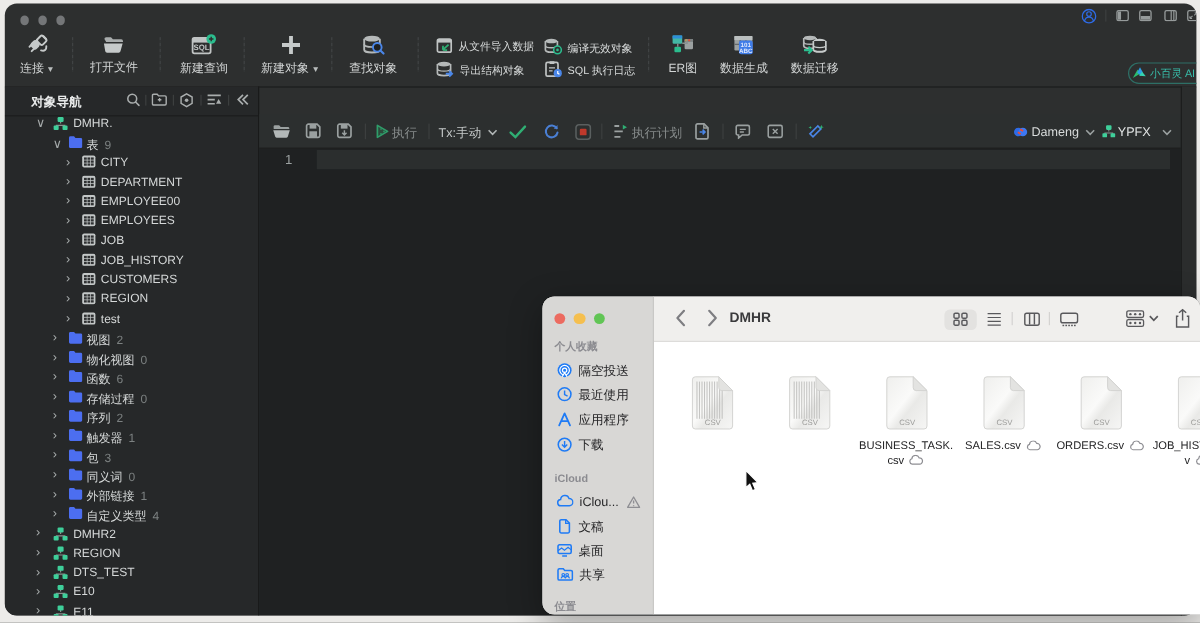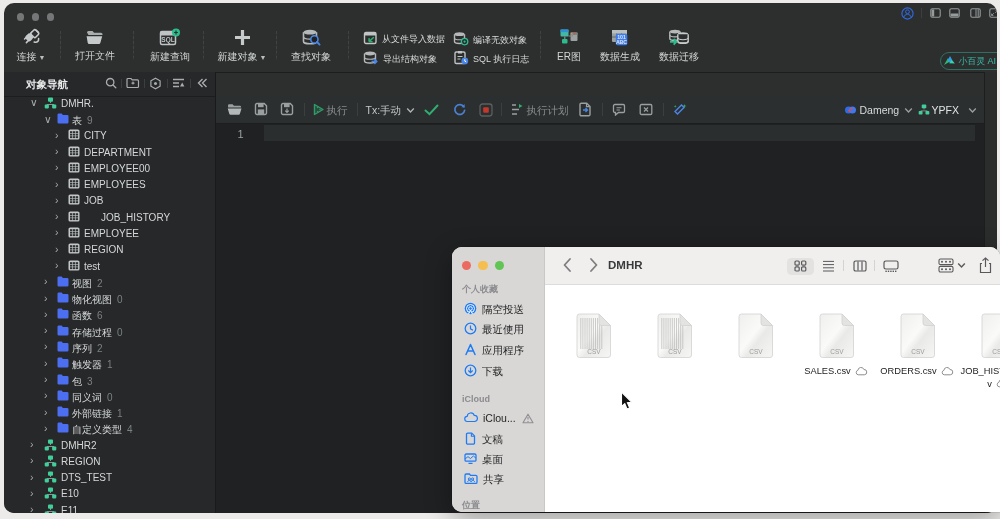--- a/index.html
+++ b/index.html
@@ -370,39 +370,39 @@
             <rect x="4.9" y="2.2" width="2.3" height="1.9"></rect>
             <rect x="7.8" y="2.2" width="2.3" height="1.9"></rect>
             <rect x="2" y="4.7" width="2.3" height="1.9"></rect>
             <rect x="4.9" y="4.7" width="2.3" height="1.9"></rect>
             <rect x="7.8" y="4.7" width="2.3" height="1.9"></rect>
             <rect x="2" y="7.2" width="2.3" height="1.9"></rect>
             <rect x="4.9" y="7.2" width="2.3" height="1.9"></rect>
             <rect x="7.8" y="7.2" width="2.3" height="1.9"></rect>
           </g>
         </svg>
-        <span class="lbl" style="left:97px">JOB_HISTORY</span>
+        <span class="lbl" style="left:80px">JOB_HISTORY</span>
       </div>
     <div class="tree-row" style="top:153.4px">
         <span class="chev" style="left:51px">›</span>
         <svg width="12" height="11" viewBox="0 0 12 11" style="left:64px">
           <rect x="0.5" y="0.5" width="11" height="10" rx="1.6" fill="#c3c7c7"></rect>
           <g fill="#2f3132">
             <rect x="2" y="2.2" width="2.3" height="1.9"></rect>
             <rect x="4.9" y="2.2" width="2.3" height="1.9"></rect>
             <rect x="7.8" y="2.2" width="2.3" height="1.9"></rect>
             <rect x="2" y="4.7" width="2.3" height="1.9"></rect>
             <rect x="4.9" y="4.7" width="2.3" height="1.9"></rect>
             <rect x="7.8" y="4.7" width="2.3" height="1.9"></rect>
             <rect x="2" y="7.2" width="2.3" height="1.9"></rect>
             <rect x="4.9" y="7.2" width="2.3" height="1.9"></rect>
             <rect x="7.8" y="7.2" width="2.3" height="1.9"></rect>
           </g>
         </svg>
-        <span class="lbl" style="left:80px">EMPLOYEE</span>
+        <span class="lbl" style="left:80px">CUSTOMERS</span>
       </div>
     <div class="tree-row" style="top:169.7px">
         <span class="chev" style="left:51px">›</span>
         <svg width="12" height="11" viewBox="0 0 12 11" style="left:64px">
           <rect x="0.5" y="0.5" width="11" height="10" rx="1.6" fill="#c3c7c7"></rect>
           <g fill="#2f3132">
             <rect x="2" y="2.2" width="2.3" height="1.9"></rect>
             <rect x="4.9" y="2.2" width="2.3" height="1.9"></rect>
             <rect x="7.8" y="2.2" width="2.3" height="1.9"></rect>
             <rect x="2" y="4.7" width="2.3" height="1.9"></rect>
@@ -819,20 +819,23 @@
             <stop offset="0.45" stop-color="#fafaf9"></stop>
             <stop offset="0.6" stop-color="#e9e9e7"></stop>
             <stop offset="1" stop-color="#f6f6f5"></stop>
       </linearGradient>
         </defs>
       <path d="M3.5 1 h19.5 l11.5 11.5 V42 a2.5 2.5 0 0 1-2.5 2.5 h-28.5 A2.5 2.5 0 0 1 1 42 V3.5 A2.5 2.5 0 0 1 3.5 1 z" fill="url(#pg210)" stroke="#d2d2d0" stroke-width="0.8"></path>
 
       <path d="M23 1 l11.5 11.5 h-9 a2.5 2.5 0 0 1-2.5-2.5 z" fill="#e3e3e1" stroke="#d2d2d0" stroke-width="0.8"></path>
       <text x="18" y="41" font-size="6.5" fill="#9c9c9a" text-anchor="middle" font-family="Liberation Sans">CSV</text>
     </svg>
+    <div class="flabel" style="left:165px;">BUSINESS_TASK.<br>csv<svg width="13" height="9" viewBox="0 0 13 9" style="vertical-align:-1.5px; margin-left:4px;">
+          <path d="M3.2 7.8 a2.3 2.3 0 0 1-.3-4.5 3.1 3.1 0 0 1 6-.8 2.2 2.2 0 0 1 .4 5.3 z" fill="none" stroke="#8e8e93" stroke-width="1"></path>
+        </svg></div>
     <svg class="abs" style="left:273.5px; top:28px;" width="36" height="46" viewBox="0 0 36 46">
       <defs>
           <linearGradient id="pg291" x1="0" y1="0" x2="1" y2="1">
         <stop offset="0" stop-color="#efefed"></stop>
             <stop offset="0.45" stop-color="#fafaf9"></stop>
             <stop offset="0.6" stop-color="#e9e9e7"></stop>
             <stop offset="1" stop-color="#f6f6f5"></stop>
       </linearGradient>
         </defs>
       <path d="M3.5 1 h19.5 l11.5 11.5 V42 a2.5 2.5 0 0 1-2.5 2.5 h-28.5 A2.5 2.5 0 0 1 1 42 V3.5 A2.5 2.5 0 0 1 3.5 1 z" fill="url(#pg291)" stroke="#d2d2d0" stroke-width="0.8"></path>

